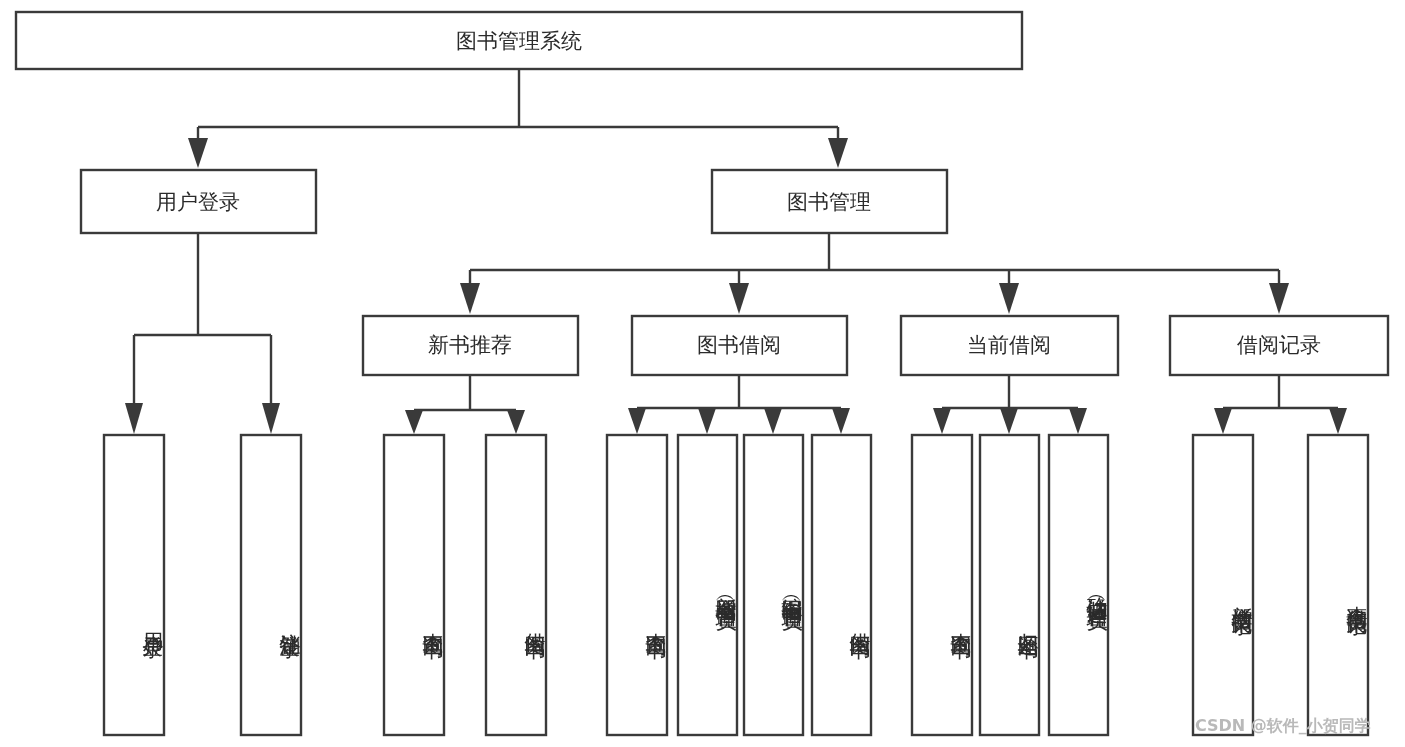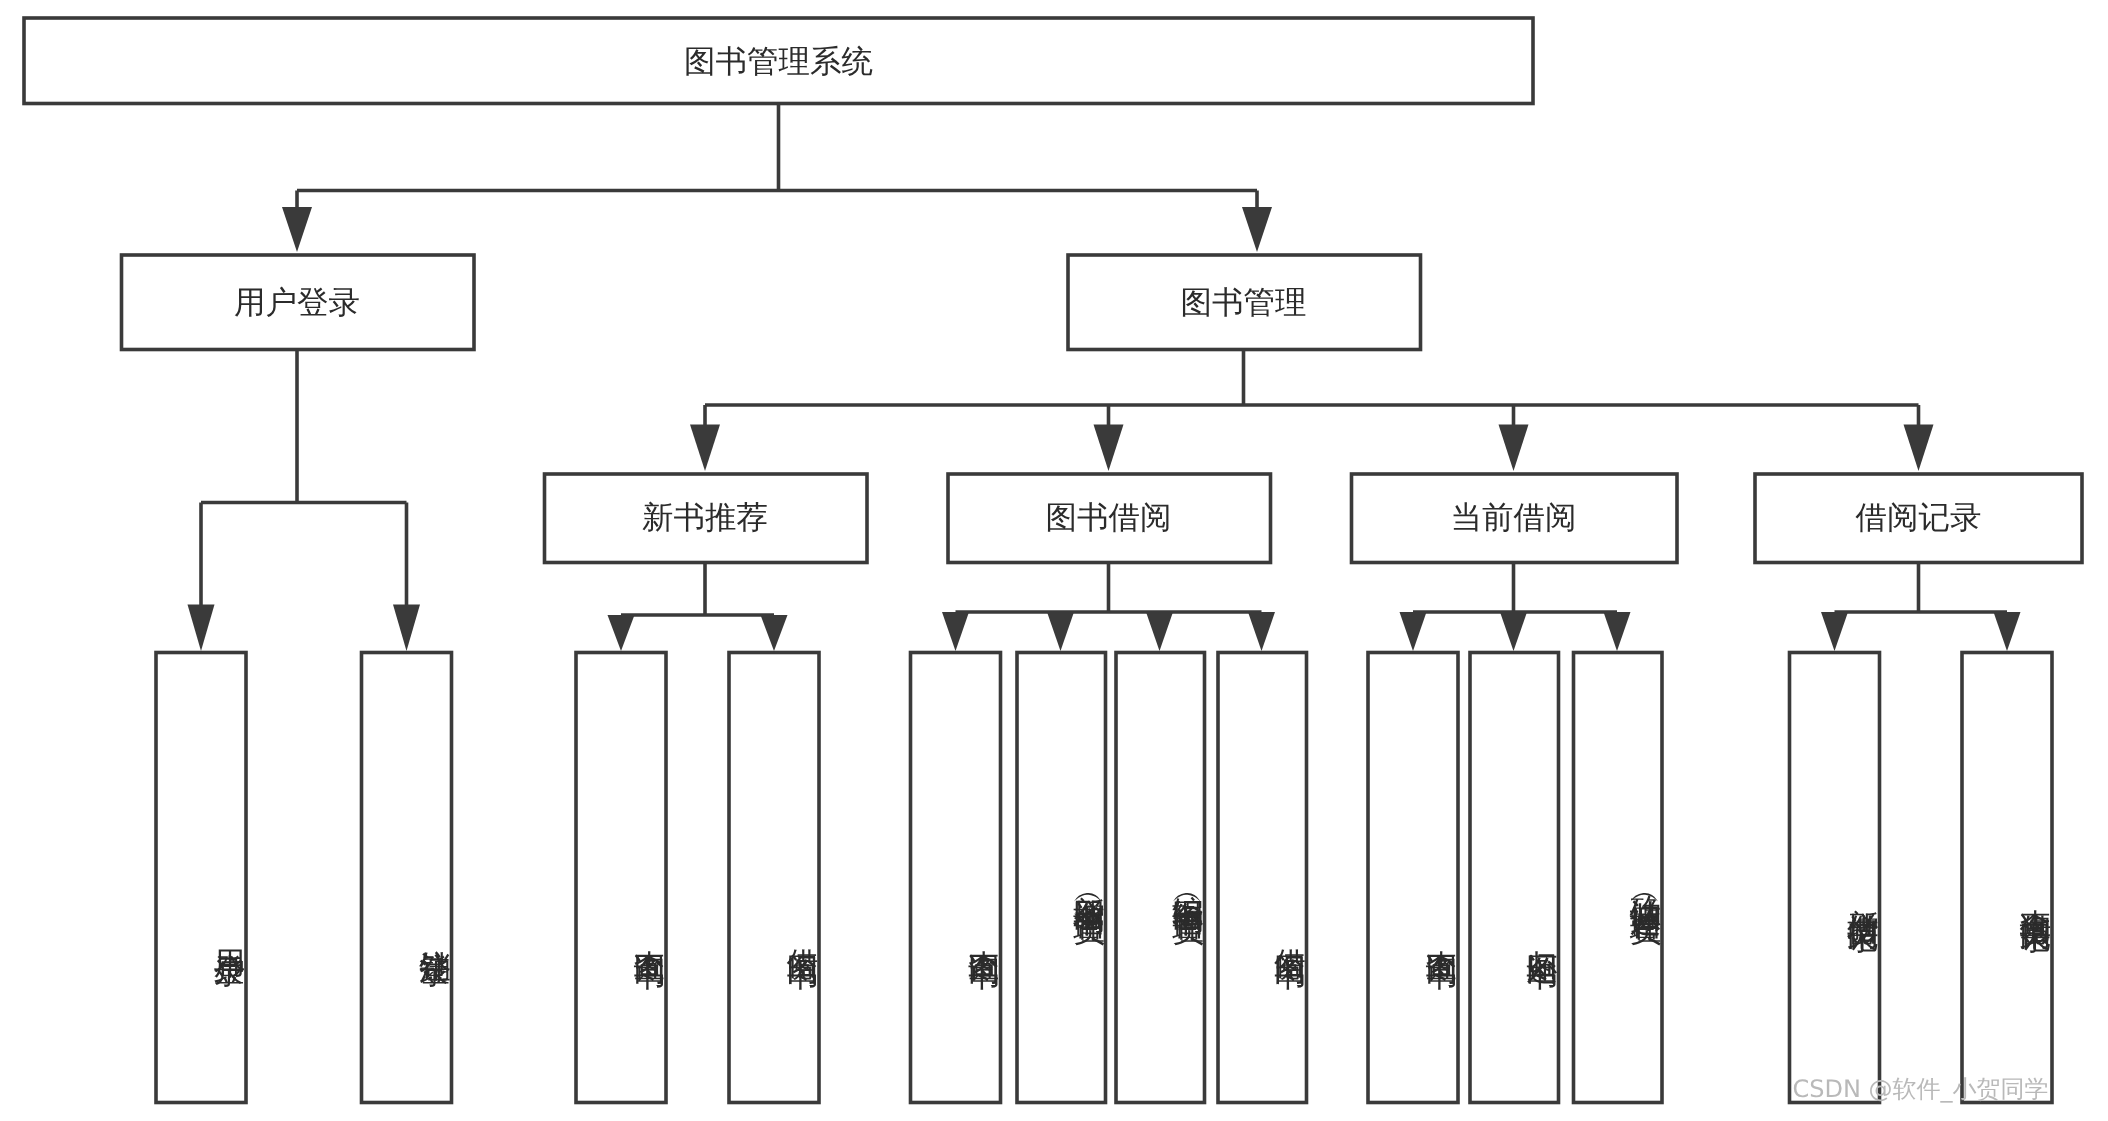--- a/index.html
+++ b/index.html
@@ -62,20 +62,21 @@
     display: flex;
     align-items: flex-start;
     justify-content: center;
   }
   .watermark {
     position: absolute;
     font-family: "DejaVu Sans", "Liberation Sans", sans-serif;
     font-size: 16px;
     color: #b9b9b9;
     white-space: nowrap;
+    font-weight: bold;
   }
 </style>
 </head>
 <body>
 
 <div id="diagram-root">
 
   <svg id="flowchart" viewBox="0 0 1405 747">
 
     <g>

